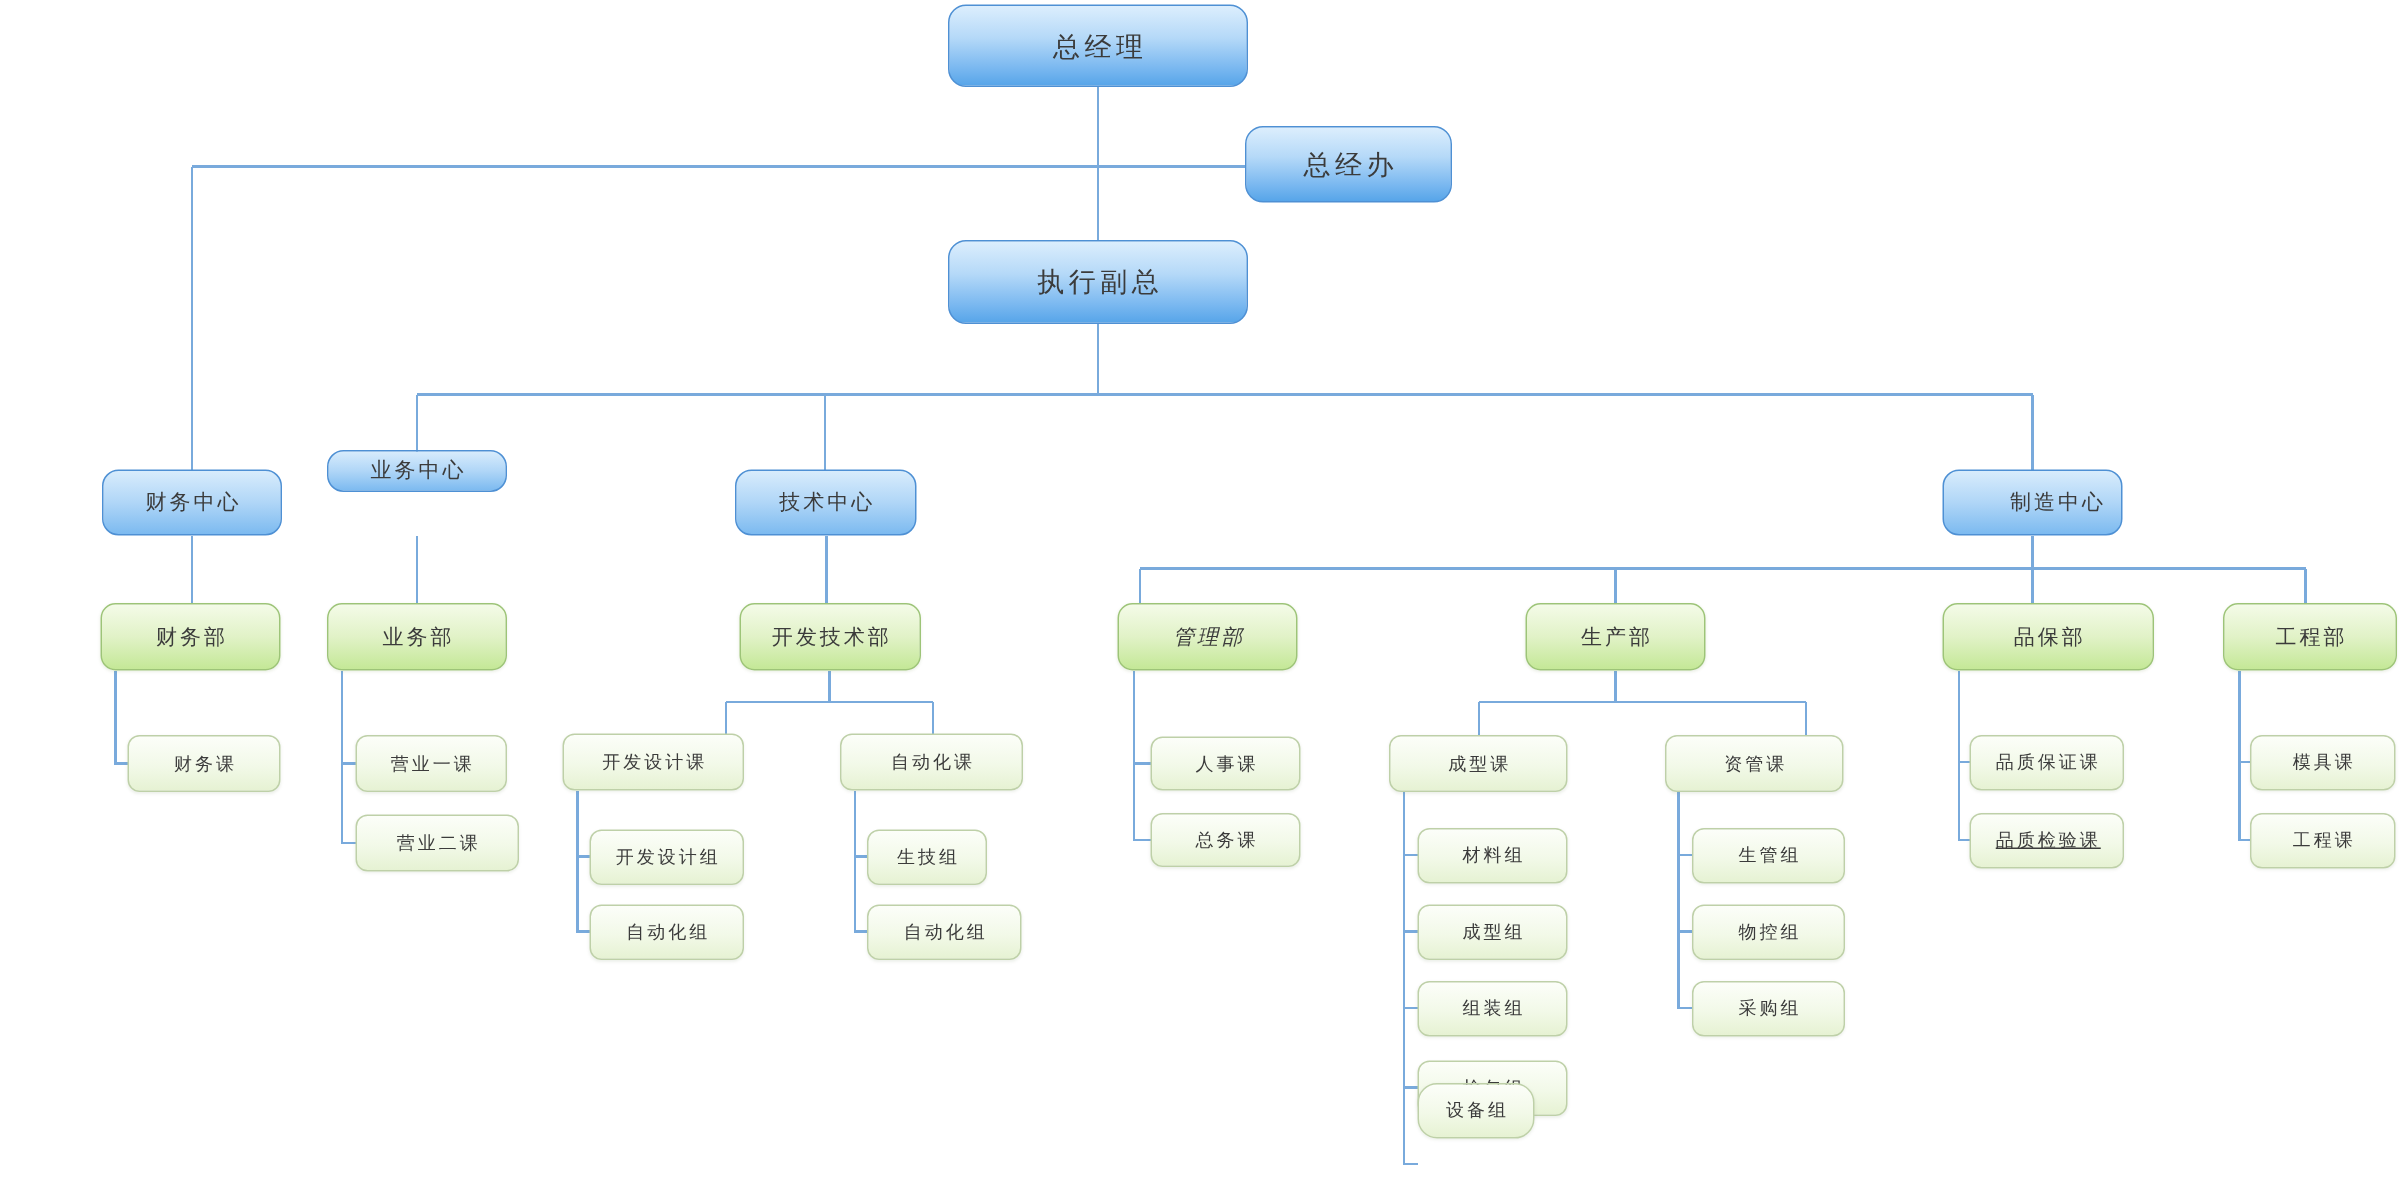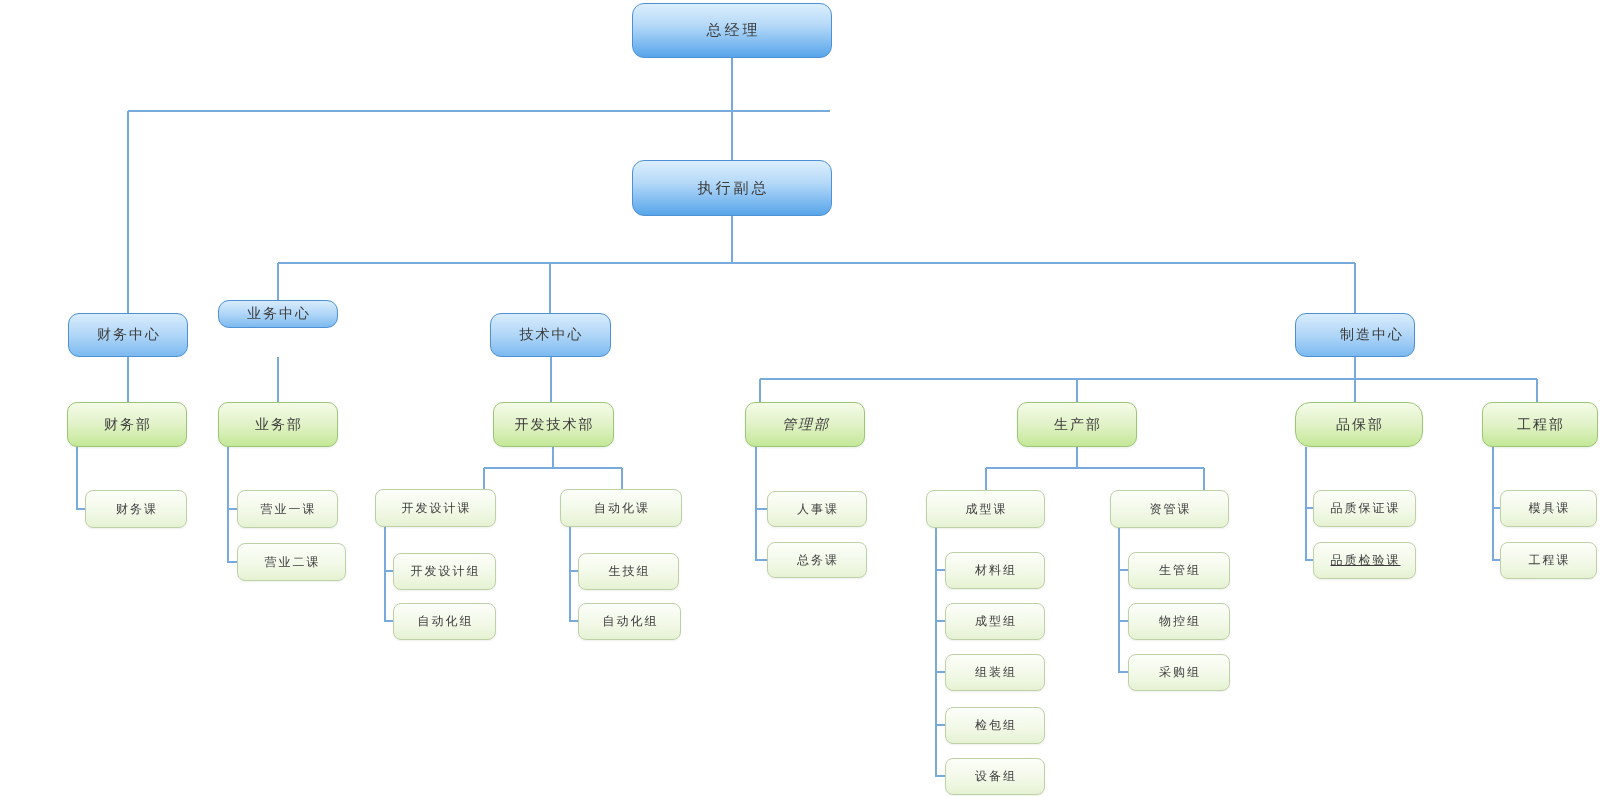--- a/index.html
+++ b/index.html
@@ -44,21 +44,21 @@
     cursor: default;
   }
   .node-label {
     letter-spacing: 2px;
     margin-right: -2px; 
   }
   .kind-executive {
     background: linear-gradient(180deg, #dceefd 0%, #b5d9f8 40%, #7ab8f0 78%, #57a5e9 100%);
     border: 1.4px solid #4e90d4;
     border-radius: 12px;
-    font-size: 15px;
+    font-size: 18px;
   }
   .kind-executive .node-label { letter-spacing: 3px; margin-right: -3px; }
   .kind-center {
     background: linear-gradient(180deg, #d8ecfc 0%, #b0d6f7 50%, #7cbaf0 100%);
     border: 1.3px solid #4e90d4;
     border-radius: 11px;
     font-size: 14px;
   }
   .kind-department {
     background: linear-gradient(180deg, #f4fbe8 0%, #e1f2c7 50%, #c4e897 100%);
@@ -123,20 +123,23 @@
       <polyline points="1119,621 1128,621"></polyline>
       <polyline points="1306,447 1306,560 1313,560"></polyline>
       <polyline points="1306,508 1313,508"></polyline>
       <polyline points="1493,447 1493,560 1500,560"></polyline>
       <polyline points="1493,508 1500,508"></polyline>
     </svg>
   <div id="node-layer">
       <div class="node kind-executive" style="left: 632px; top: 3px; width: 200px; height: 55px;">
         <span class="node-label">总经理</span>
       </div>
+      <div class="node kind-executive" style="left: 830px; top: 84px; width: 138px; height: 51px;">
+        <span class="node-label">总经办</span>
+      </div>
       <div class="node kind-executive" style="left: 632px; top: 160px; width: 200px; height: 56px;">
         <span class="node-label">执行副总</span>
       </div>
       <div class="node kind-center" style="left: 68px; top: 313px; width: 120px; height: 44px;">
         <span class="node-label">财务中心</span>
       </div>
       <div class="node kind-center" style="left: 218px; top: 300px; width: 120px; height: 28px;">
         <span class="node-label">业务中心</span>
       </div>
       <div class="node kind-center" style="left: 490px; top: 313px; width: 121px; height: 44px;">
@@ -153,21 +156,21 @@
       </div>
       <div class="node kind-department" style="left: 493px; top: 402px; width: 121px; height: 45px;">
         <span class="node-label">开发技术部</span>
       </div>
       <div class="node kind-department" style="left: 745px; top: 402px; width: 120px; height: 45px; font-style: italic;">
         <span class="node-label">管理部</span>
       </div>
       <div class="node kind-department" style="left: 1017px; top: 402px; width: 120px; height: 45px;">
         <span class="node-label">生产部</span>
       </div>
-      <div class="node kind-department" style="left: 1295px; top: 402px; width: 128px; height: 45px; border-radius: 15px;">
+      <div class="node kind-department" style="left: 1295px; top: 402px; width: 141px; height: 45px;">
         <span class="node-label">品保部</span>
       </div>
       <div class="node kind-department" style="left: 1482px; top: 402px; width: 116px; height: 45px;">
         <span class="node-label">工程部</span>
       </div>
       <div class="node kind-section" style="left: 85px; top: 490px; width: 102px; height: 38px;">
         <span class="node-label">财务课</span>
       </div>
       <div class="node kind-section" style="left: 237px; top: 490px; width: 101px; height: 38px;">
         <span class="node-label">营业一课</span>
@@ -180,21 +183,21 @@
       </div>
       <div class="node kind-section" style="left: 560px; top: 489px; width: 122px; height: 38px;">
         <span class="node-label">自动化课</span>
       </div>
       <div class="node kind-section" style="left: 393px; top: 553px; width: 103px; height: 37px;">
         <span class="node-label">开发设计组</span>
       </div>
       <div class="node kind-section" style="left: 393px; top: 603px; width: 103px; height: 37px;">
         <span class="node-label">自动化组</span>
       </div>
-      <div class="node kind-section" style="left: 578px; top: 553px; width: 101px; height: 37px;">
+      <div class="node kind-section" style="left: 578px; top: 553px; width: 80px; height: 37px;">
         <span class="node-label">生技组</span>
       </div>
       <div class="node kind-section" style="left: 578px; top: 603px; width: 103px; height: 37px;">
         <span class="node-label">自动化组</span>
       </div>
       <div class="node kind-section" style="left: 767px; top: 491px; width: 100px; height: 36px;">
         <span class="node-label">人事课</span>
       </div>
       <div class="node kind-section" style="left: 767px; top: 542px; width: 100px; height: 36px;">
         <span class="node-label">总务课</span>
@@ -210,21 +213,21 @@
       </div>
       <div class="node kind-section" style="left: 945px; top: 603px; width: 100px; height: 37px;">
         <span class="node-label">成型组</span>
       </div>
       <div class="node kind-section" style="left: 945px; top: 654px; width: 100px; height: 37px;">
         <span class="node-label">组装组</span>
       </div>
       <div class="node kind-section" style="left: 945px; top: 707px; width: 100px; height: 37px;">
         <span class="node-label">检包组</span>
       </div>
-      <div class="node kind-section" style="left: 945px; top: 758px; width: 100px; height: 37px;">
+      <div class="node kind-section" style="left: 945px; top: 722px; width: 78px; height: 37px; border-radius: 13px;">
         <span class="node-label">设备组</span>
       </div>
       <div class="node kind-section" style="left: 1128px; top: 552px; width: 102px; height: 37px;">
         <span class="node-label">生管组</span>
       </div>
       <div class="node kind-section" style="left: 1128px; top: 603px; width: 102px; height: 37px;">
         <span class="node-label">物控组</span>
       </div>
       <div class="node kind-section" style="left: 1128px; top: 654px; width: 102px; height: 37px;">
         <span class="node-label">采购组</span>

